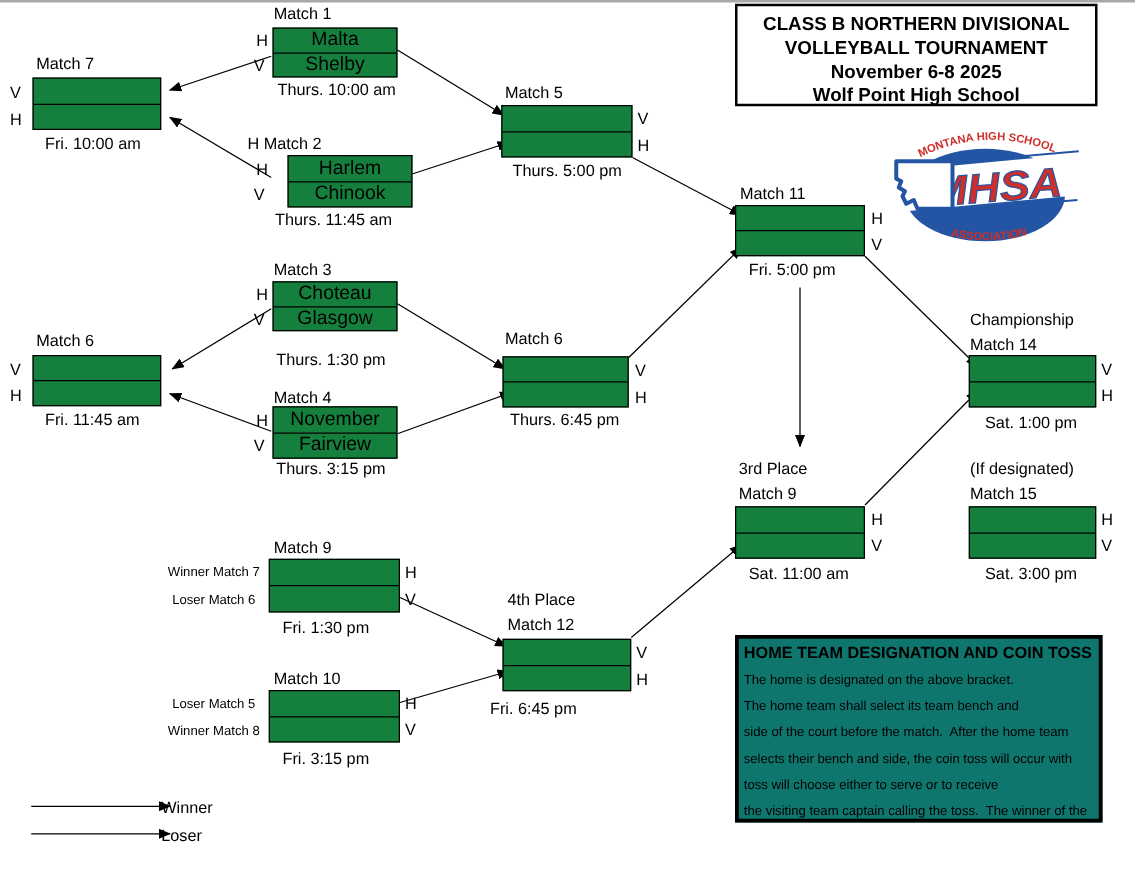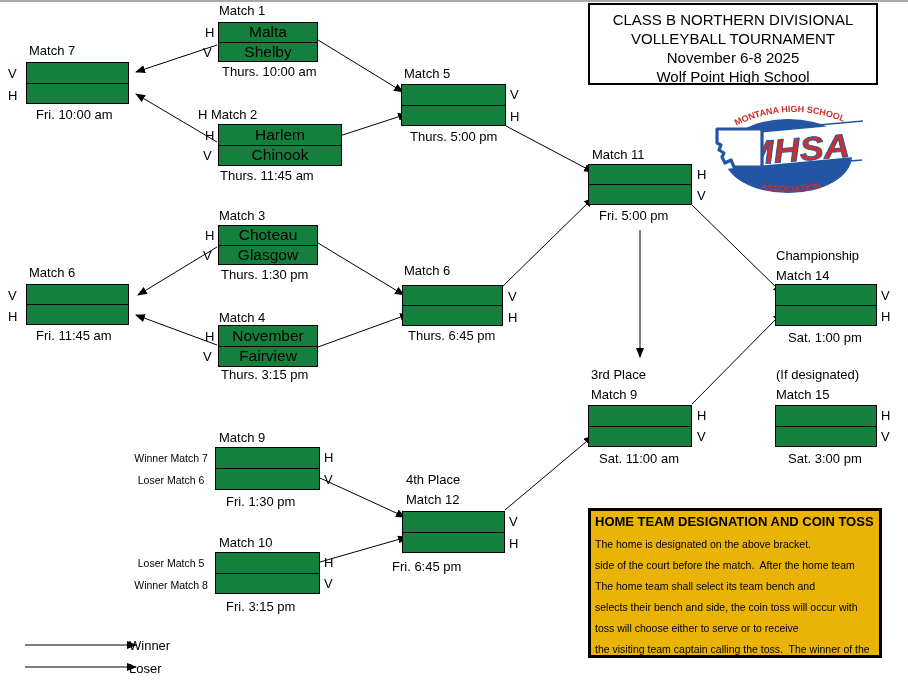--- a/index.html
+++ b/index.html
@@ -18,24 +18,24 @@
     position:absolute; border:1px solid #000; background:#15803d;
     display:flex; flex-direction:column;
   }
   .mrow { flex:1; display:flex; align-items:center; justify-content:center;
           font-size:15.5px; overflow:hidden; }
   .mrow.r2 { border-top:1px solid #000; }
   .titlebox {
     position:absolute; left:588px; top:3px; width:290px; height:82px;
     border:2px solid #000; background:#fff; text-align:center; padding-top:5px;
   }
-  .titlebox div { font-size:15px; font-weight:normal; line-height:19px; white-space:nowrap; }
+  .titlebox div { font-size:15px; font-weight:bold; line-height:19px; white-space:nowrap; }
   .homebox {
     position:absolute; left:588px; top:508px; width:294px; height:150px;
-    border:3px solid #000; background:#eab308; padding:3px 4px 0 4px;
+    border:3px solid #000; background:#0f766e; padding:3px 4px 0 4px;
   }
   .homebox .hb-title { font-size:13px; font-weight:bold; white-space:nowrap; margin-bottom:5px; }
   .homebox .hline { font-size:10.5px; line-height:21px; white-space:pre-wrap; }
   svg.wires { position:absolute; left:0; top:0; pointer-events:none; }
   .logo { position:absolute; left:712px; top:96px; }
 </style>
 </head>
 <body>
 
 <div class="page">
@@ -96,21 +96,21 @@
   <div class="abs side" style="left:203px;top:45px">V</div>
   <div class="mbox" style="left:218px;top:22px;width:100px;height:40px">
     <div class="mrow">Malta</div>
     <div class="mrow r2">Shelby</div>
   </div>
   <div class="abs time" style="left:222px;top:64px">Thurs. 10:00 am</div>
 
   <div class="abs lbl" style="left:198px;top:107px">H Match 2</div>
   <div class="abs side" style="left:205px;top:128px">H</div>
   <div class="abs side" style="left:203px;top:148px">V</div>
-  <div class="mbox" style="left:218px;top:124px;width:124px;height:42px">
+  <div class="mbox" style="left:230px;top:124px;width:100px;height:42px">
     <div class="mrow">Harlem</div>
     <div class="mrow r2">Chinook</div>
   </div>
   <div class="abs time" style="left:220px;top:168px">Thurs. 11:45 am</div>
 
   <div class="abs lbl" style="left:29px;top:43px">Match 7</div>
   <div class="abs side" style="left:8px;top:66px">V</div>
   <div class="abs side" style="left:8px;top:88px">H</div>
   <div class="mbox" style="left:26px;top:62px;width:103px;height:42px">
     <div class="mrow"></div>
@@ -127,21 +127,21 @@
   </div>
   <div class="abs time" style="left:410px;top:129px">Thurs. 5:00 pm</div>
 
   <div class="abs lbl" style="left:219px;top:208px">Match 3</div>
   <div class="abs side" style="left:205px;top:228px">H</div>
   <div class="abs side" style="left:203px;top:248px">V</div>
   <div class="mbox" style="left:218px;top:225px;width:100px;height:40px">
     <div class="mrow">Choteau</div>
     <div class="mrow r2">Glasgow</div>
   </div>
-  <div class="abs time" style="left:221px;top:267px">Thurs. 1:30 pm</div>
+  <div class="abs time" style="left:221px;top:280px">Thurs. 1:30 pm</div>
 
   <div class="abs lbl" style="left:29px;top:265px">Match 6</div>
   <div class="abs side" style="left:8px;top:288px">V</div>
   <div class="abs side" style="left:8px;top:309px">H</div>
   <div class="mbox" style="left:26px;top:284px;width:103px;height:41px">
     <div class="mrow"></div>
     <div class="mrow r2"></div>
   </div>
   <div class="abs time" style="left:36px;top:328px">Fri. 11:45 am</div>
 
@@ -230,22 +230,22 @@
   <div class="abs side" style="left:509px;top:536px">H</div>
   <div class="mbox" style="left:402px;top:511px;width:103px;height:42px">
     <div class="mrow"></div>
     <div class="mrow r2"></div>
   </div>
   <div class="abs time" style="left:392px;top:559px">Fri. 6:45 pm</div>
 
   <div class="homebox">
     <div class="hb-title">HOME TEAM DESIGNATION AND COIN TOSS</div>
     <div class="hline">The home is designated on the above bracket.</div>
+    <div class="hline">The home team shall select its team bench and</div>
     <div class="hline">side of the court before the match.  After the home team</div>
-    <div class="hline">The home team shall select its team bench and</div>
     <div class="hline">selects their bench and side, the coin toss will occur with</div>
     <div class="hline">toss will choose either to serve or to receive</div>
     <div class="hline">the visiting team captain calling the toss.  The winner of the</div>
   </div>
 
   <div class="abs lbl" style="left:129px;top:638px">Winner</div>
   <div class="abs lbl" style="left:129px;top:661px">Loser</div>
 </div>
 
 </body></html>

